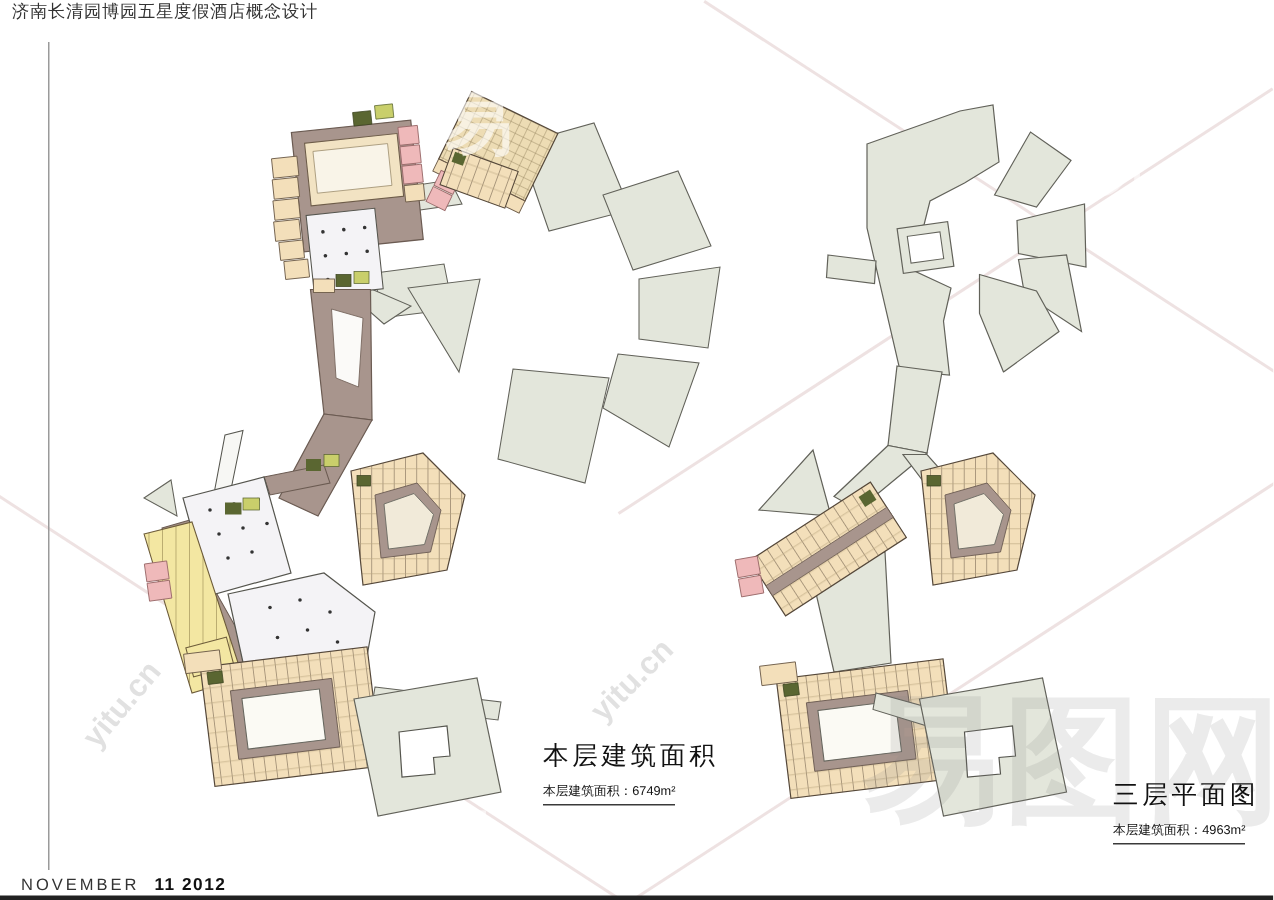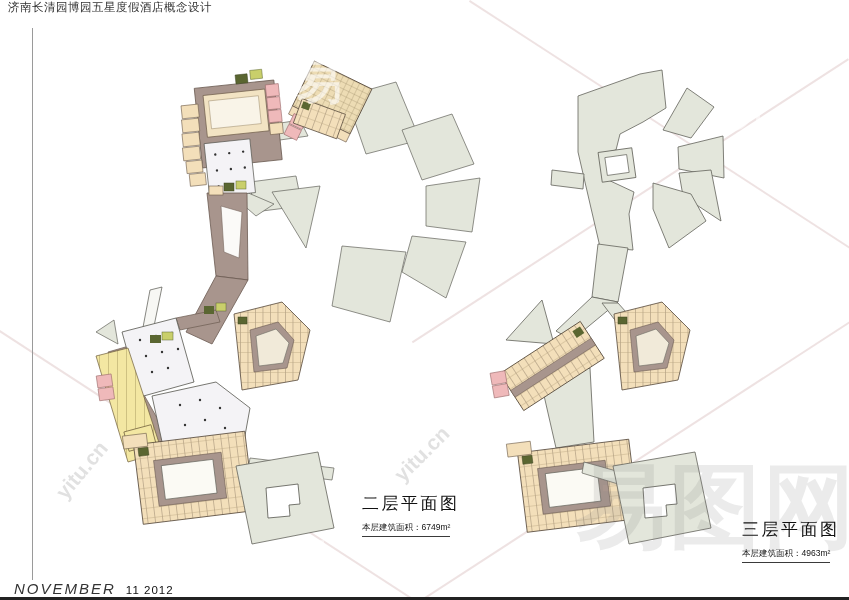--- a/index.html
+++ b/index.html
@@ -2,22 +2,22 @@
 <html><head>
 <meta charset="utf-8">
 <style>
   html,body{margin:0;padding:0;background:#fff;}
   .page{position:relative;width:849px;height:600px;background:#ffffff;overflow:hidden;
         font-family:"Liberation Sans","DejaVu Sans",sans-serif;}
   .doc-title{position:absolute;left:8px;top:0;font-size:11.5px;color:#333;letter-spacing:.5px;}
   .left-rule{position:absolute;left:32px;top:28px;width:1px;height:552px;background:#9a9a9a;}
   .bottom-bar{position:absolute;left:0;bottom:0;width:849px;height:3px;background:#222;}
   .footer{position:absolute;left:14px;top:580px;white-space:nowrap;}
-  .footer .month{font-size:15px;letter-spacing:2px;color:#333;font-style:italic;}
-  .footer .date{font-size:11.5px;font-weight:normal;color:#111;margin-left:10px;letter-spacing:1px;margin-top:45px;}
+  .footer .month{font-size:11px;letter-spacing:2px;color:#333;}
+  .footer .date{font-size:11.5px;font-weight:bold;color:#111;margin-left:10px;letter-spacing:1px;margin-top:45px;}
   .plan-label{position:absolute;}
   .plan-label .pl-title{font-size:17px;color:#111;font-weight:500;letter-spacing:2.5px;white-space:nowrap;}
   .plan-label .pl-area{margin-top:7px;font-size:8.5px;color:#111;white-space:nowrap;
         border-bottom:1.5px solid #3a3a3a;padding-bottom:2px;display:inline-block;}
   .label-2f{left:362px;top:492px;}
   .label-3f{left:742px;top:518px;}
   svg{position:absolute;left:0;top:0;}
   
   .wm{position:absolute;pointer-events:none;}
   .wm-glyph{color:rgba(255,255,255,.6);font-weight:bold;}
@@ -233,21 +233,21 @@
   <span class="wm wm-glyph" style="left:644px;top:240px;font-size:42px;">易</span>
   <span class="wm wm-glyph" style="left:724px;top:88px;font-size:38px;">易</span>
   <span class="wm wm-big">易图网</span>
   <span class="wm wm-site" style="left:48px;top:458px;font-size:21px;transform:rotate(-50deg);">yitu.cn</span>
   <span class="wm wm-site" style="left:388px;top:442px;font-size:21px;transform:rotate(-45deg);">yitu.cn</span>
 
   <div class="doc-title">济南长清园博园五星度假酒店概念设计</div>
   <div class="left-rule"></div>
 
   <div class="plan-label label-2f">
-    <div class="pl-title">二层平面图</div>
+    <div class="pl-title">本层建筑面积</div>
     <div class="pl-area"><span>本层建筑面积：</span><span>6749m²</span></div>
   </div>
 
   <div class="plan-label label-3f">
     <div class="pl-title">三层平面图</div>
     <div class="pl-area"><span>本层建筑面积：</span><span>4963m²</span></div>
   </div>
 
   <div class="footer">
     <span class="month">NOVEMBER</span><span class="date">11 2012</span>

